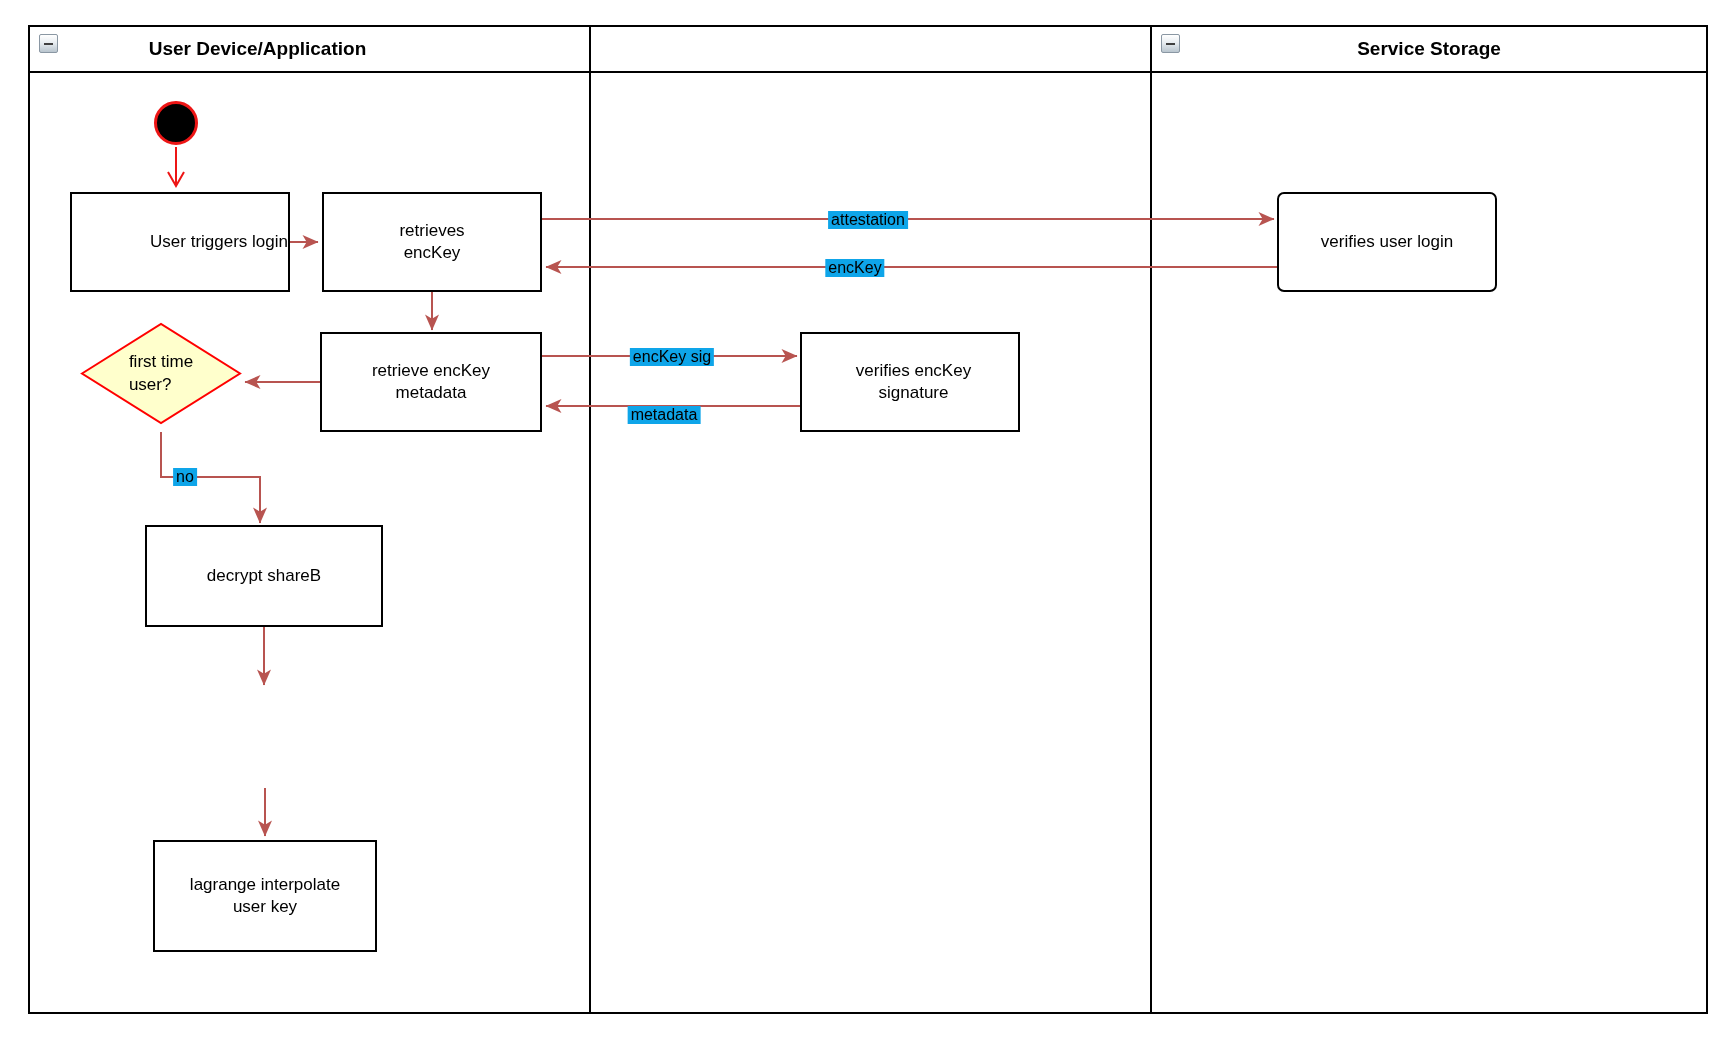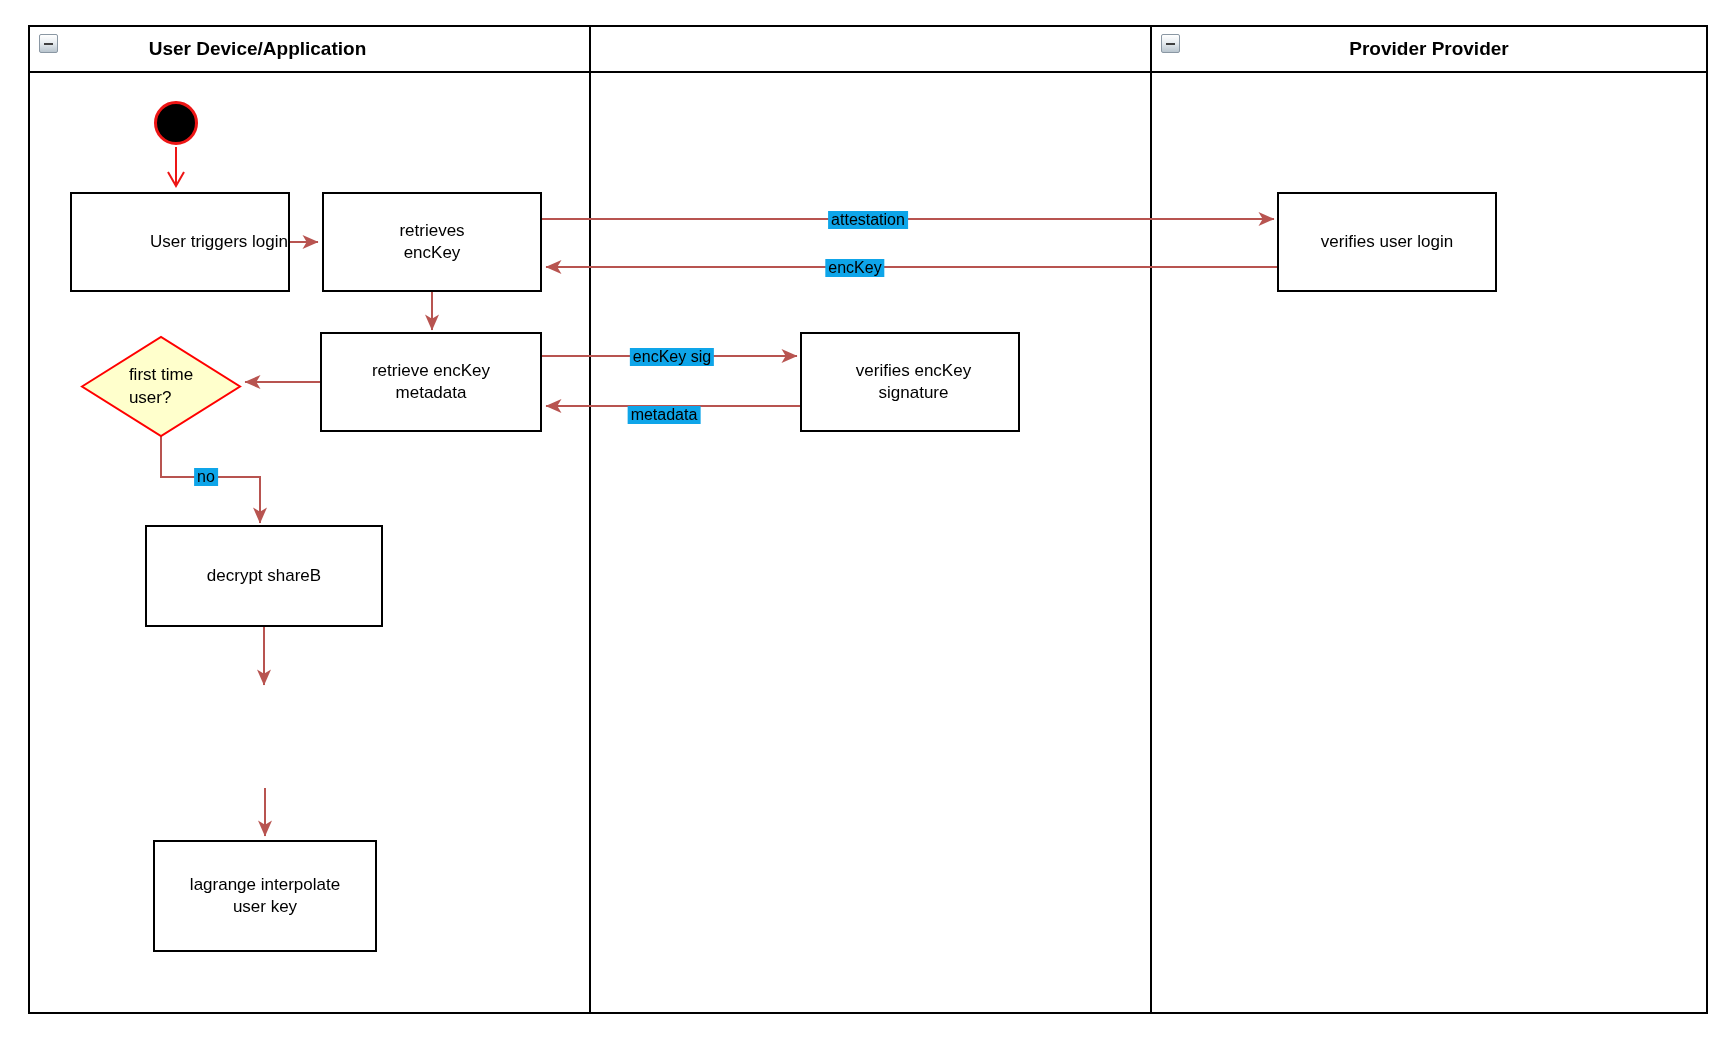--- a/index.html
+++ b/index.html
@@ -19,21 +19,21 @@
   .collapse .minus{width:9px;height:2px;background:#3f3f3f;}
 
   
   .node{position:absolute;border:2px solid #000;background:#fff;box-sizing:border-box;
         display:flex;align-items:center;justify-content:center;text-align:center;}
   .node-label{font-size:17px;line-height:1.32;color:#000;white-space:pre-line;}
 
   .start-node{position:absolute;left:154px;top:101px;width:38px;height:38px;border-radius:50%;
               background:#000;border:3px solid var(--start-accent,#f00);box-sizing:content-box;}
 
-  .decision{position:absolute;left:80px;top:335px;width:162px;height:103px;}
+  .decision{position:absolute;left:80px;top:322px;width:162px;height:103px;}
   .decision .node-label{position:absolute;left:0;top:0;width:100%;height:100%;display:flex;align-items:center;justify-content:center;}
 
   
   svg.connectors{position:absolute;left:0;top:0;width:1732px;height:1038px;pointer-events:none;}
   .edge{stroke:var(--connector,#b85450);stroke-width:2;fill:none;}
   .edge-red{stroke:var(--start-accent,#f00);stroke-width:2;fill:none;}
   .ah{fill:var(--connector,#b85450);}
 
   .edge-label{position:absolute;transform:translate(-50%,-50%);background:#0ea5e9;padding:0 3px;
               font-size:16px;color:#000;white-space:nowrap;z-index:5;}
@@ -51,21 +51,21 @@
   <div class="lane-header" style="left:30px;width:455px;">
     <span class="collapse">
         <span class="minus"></span>
       </span>
     <span class="lane-title">User Device/Application</span>
   </div>
   <div class="lane-header" style="left:1152px;width:554px;">
     <span class="collapse">
         <span class="minus"></span>
       </span>
-    <span class="lane-title">Provider Provider</span>
+    <span class="lane-title">Service Storage</span>
   </div>
 
   <svg class="connectors" viewBox="0 0 1732 1038">
     <defs>
       <marker id="ahead" viewBox="0 0 18 18" markerWidth="18" markerHeight="18" refX="16.5" refY="9" orient="auto" markerUnits="userSpaceOnUse">
         <path class="ah" d="M1,2 L17,9 L1,16 L5.2,9 Z"></path>
       </marker>
     </defs>
 
     <g>
@@ -112,23 +112,23 @@
   <div class="node" style="left:153px;top:840px;width:224px;height:112px;">
     <span class="node-label">lagrange interpolate
 user key</span>
   </div>
 
   <div class="node" style="left:800px;top:332px;width:220px;height:100px;padding-left:7px;">
     <span class="node-label">verifies encKey
 signature</span>
   </div>
 
-  <div class="node" style="left:1277px;top:192px;width:220px;height:100px;">
+  <div class="node" style="left:1277px;top:192px;width:220px;height:100px;border-radius:7px;">
     <span class="node-label">verifies user login</span>
   </div>
 
   <div class="edge-label" style="left:868px;top:220px;">attestation</div>
   <div class="edge-label" style="left:855px;top:268px;">encKey</div>
   <div class="edge-label" style="left:672px;top:357px;">encKey sig</div>
   <div class="edge-label" style="left:664px;top:415px;">metadata</div>
-  <div class="edge-label" style="left:185px;top:477px;margin-left:21px;">no</div>
+  <div class="edge-label" style="left:185px;top:477px;">no</div>
 
 </div>
 
 </body></html>

